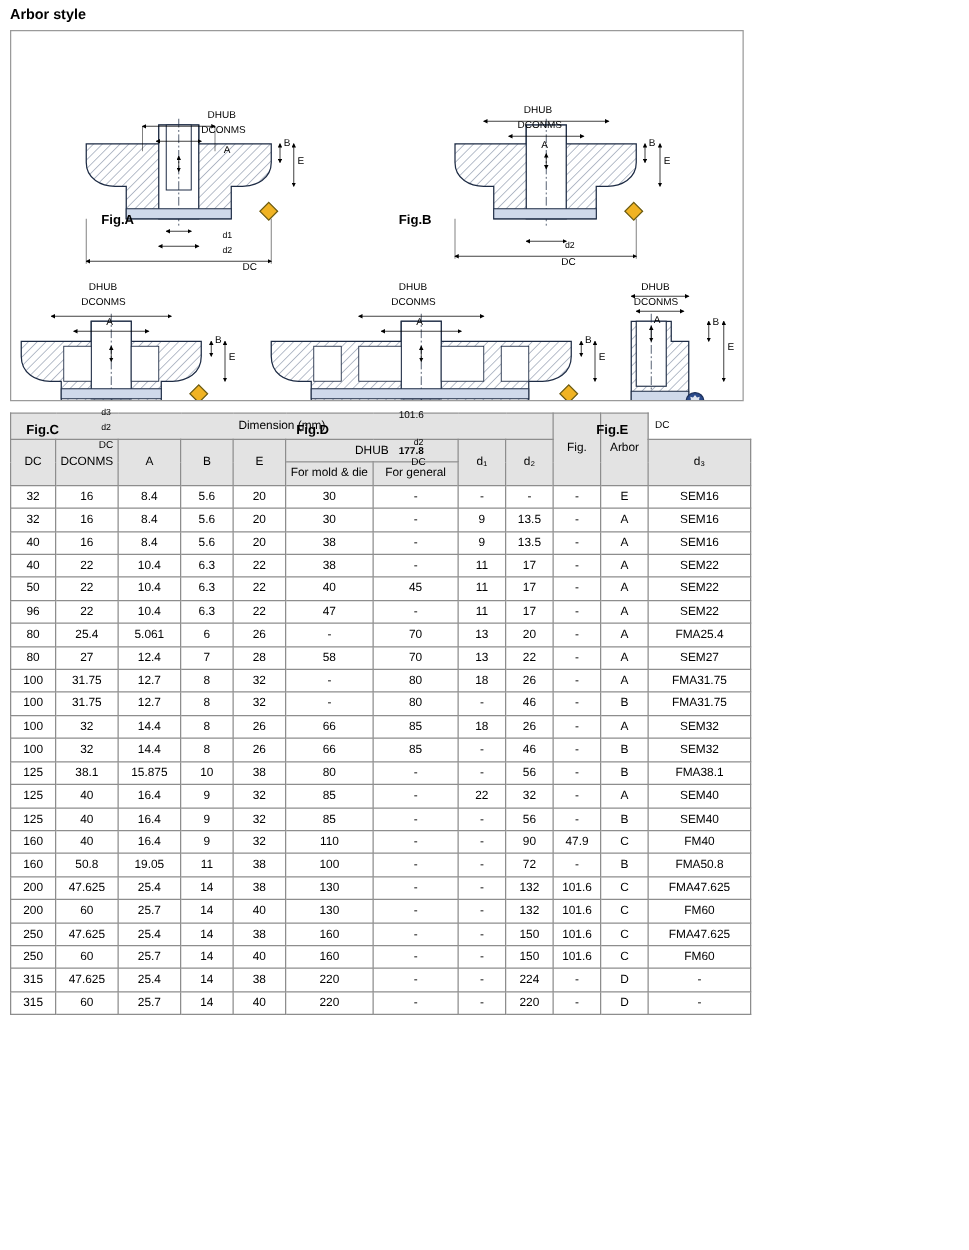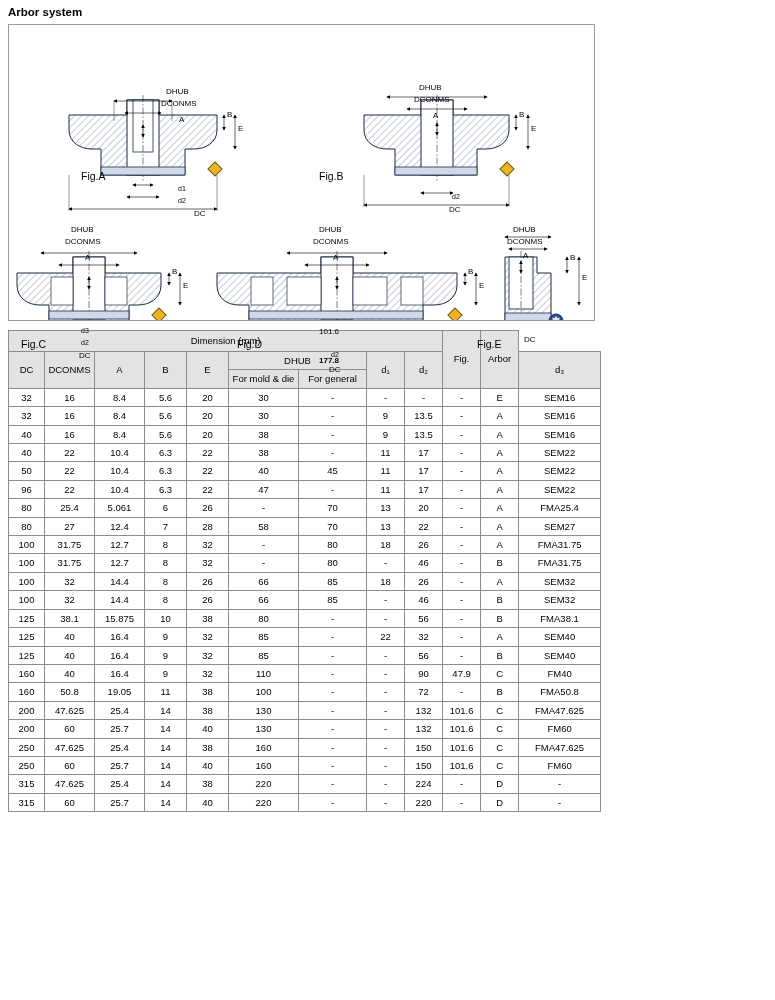--- a/index.html
+++ b/index.html
@@ -48,21 +48,21 @@
   .figpanel {
     border: 1px solid #9a9a9a;
     height: 297px;
     position: relative;
     background: #fff;
     margin-right: 172px;
     box-sizing: border-box;
   }
   .figlabel {
     font-size: 10.5px;
-    font-weight: normal;
+    font-weight: bold;
     position: absolute;
   }
   .dimlabel {
     position: absolute;
     font-size: 8px;
     font-family: "Liberation Sans", sans-serif;
     white-space: nowrap;
   }
   .dimlabel.sm { font-size: 7px; }
   
@@ -96,21 +96,21 @@
   .gmark {
     color: #e8a33d;
     font-weight: bold;
   }
 </style>
 </head>
 <body>
 
 <div class="page">
 
-  <div class="subtitle">Arbor system</div>
+  <div class="subtitle">Arbor style</div>
 
   <div class="figpanel">
     <svg width="590" height="295" viewBox="0 0 590 295">
       <defs>
         <pattern id="hatchR" width="5" height="5" patternTransform="rotate(45)" patternUnits="userSpaceOnUse">
           <line x1="0" y1="0" x2="0" y2="5" stroke="#5a6b86" stroke-width="0.7"></line>
         </pattern>
         <pattern id="hatchL" width="5" height="5" patternTransform="rotate(-45)" patternUnits="userSpaceOnUse">
           <line x1="0" y1="0" x2="0" y2="5" stroke="#5a6b86" stroke-width="0.7"></line>
         </pattern>

